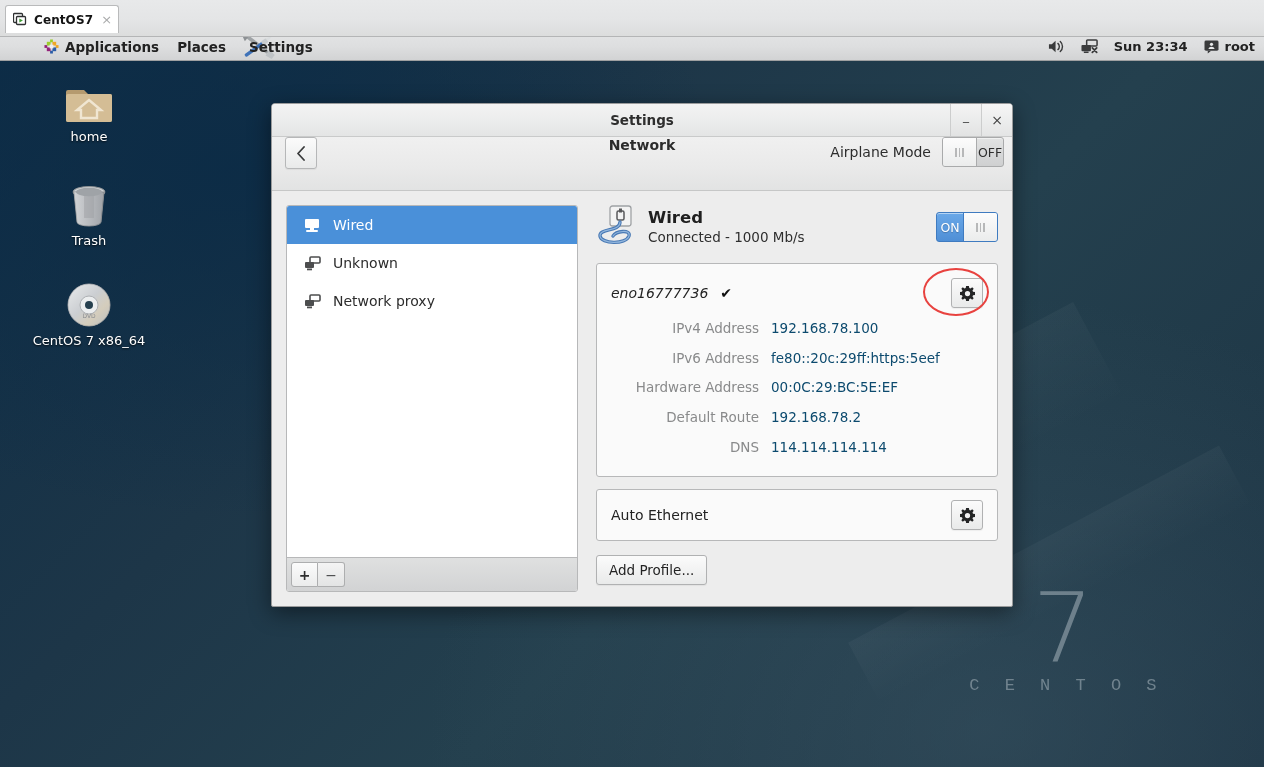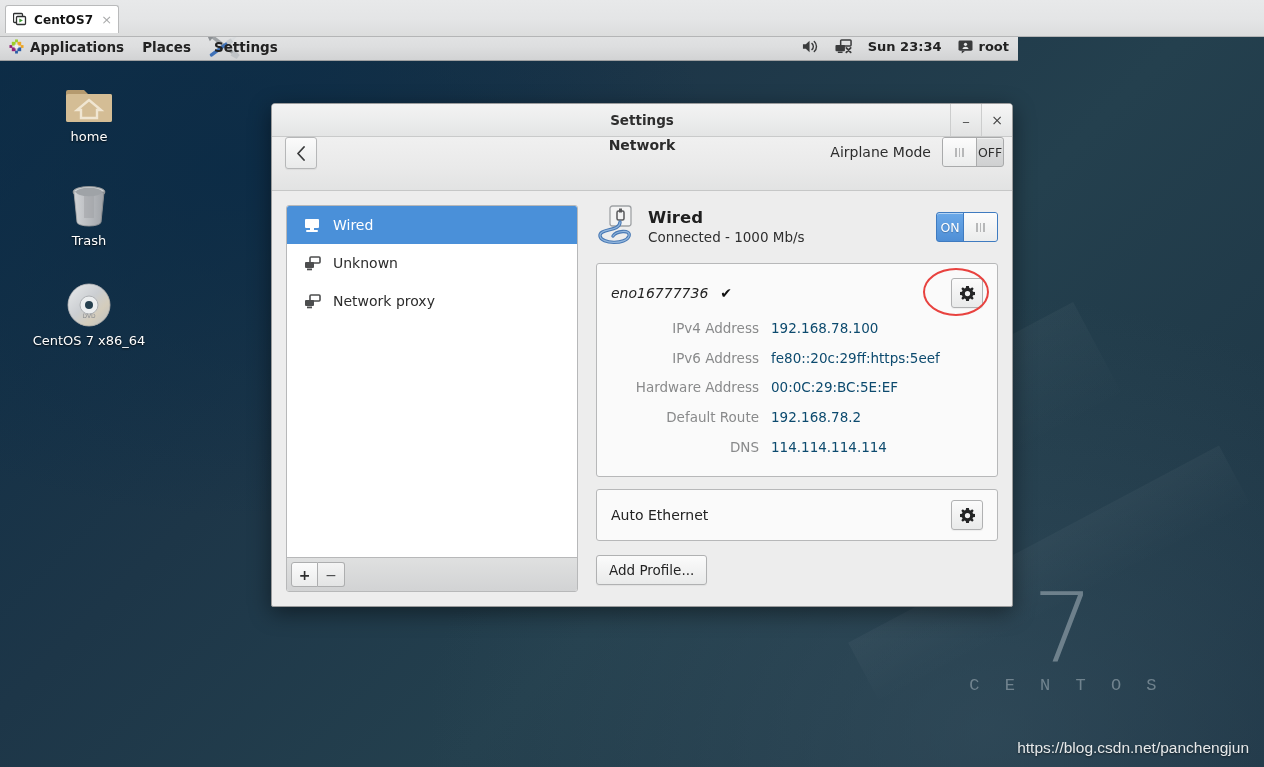--- a/index.html
+++ b/index.html
@@ -49,25 +49,25 @@
     letter-spacing: .1px;
   }
   .vm-tab-close {
     font-size: 13px; color: #a9aaab; margin-left: 2px;
     line-height: 1; font-family: "DejaVu Sans", sans-serif;
   }
 
   
   #panel {
     position: absolute; left: 0; top: 33px;
-    width: 1018px; height: 28px;
+    width: 1264px; height: 28px;
     background: linear-gradient(180deg, #e3e4e5 0%, #dddedf 52%, #d2d3d4 100%);
     border-bottom: 1px solid #9fa0a1;
     display: flex; align-items: flex-start;
-    font-size: 13.5px; color: #2a2a2a;
+    font-size: 13.5px; color: #2a2a2a; padding-left: 35px;
   }
   #panel-left { display: flex; align-items: center; height: 100%; }
   .panel-item {
     display: flex; align-items: center; gap: 6px;
     height: 100%; padding: 0 9px;
     white-space: nowrap;
   }
   .panel-item .plabel { font-weight: bold; font-size: 13.5px; color: #222; }
   #panel-right {
     margin-left: auto; display: flex; align-items: center;
@@ -352,21 +352,20 @@
       </linearGradient>
         </defs>
     </svg>
     <span class="lbl">CentOS 7 x86_64</span>
   </div>
 
   <div id="centos-brand">
     <div id="centos-seven">7</div>
     <div id="centos-word">C E N T O S</div>
   </div>
-  <div id="blog-url">https://blog.csdn.net/panchengjun</div>
 
   <div id="settings-window">
 
     <div id="titlebar">
       <span id="title-text">Settings</span>
       <div id="win-buttons">
         <div class="win-btn">
           <span style="font-size:12px;position:relative;top:-4px;">_</span>
         </div>
         <div class="win-btn close">

